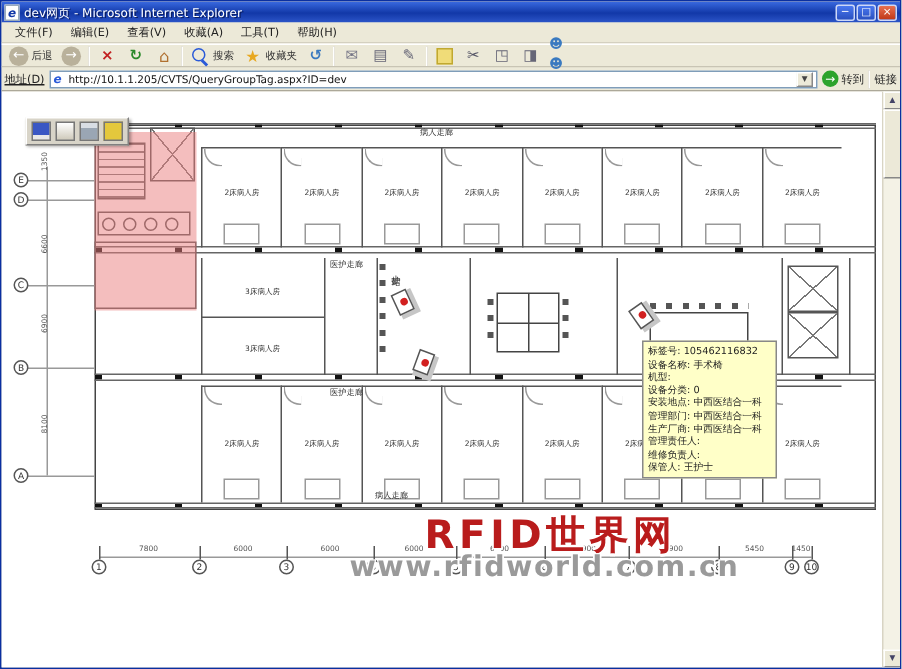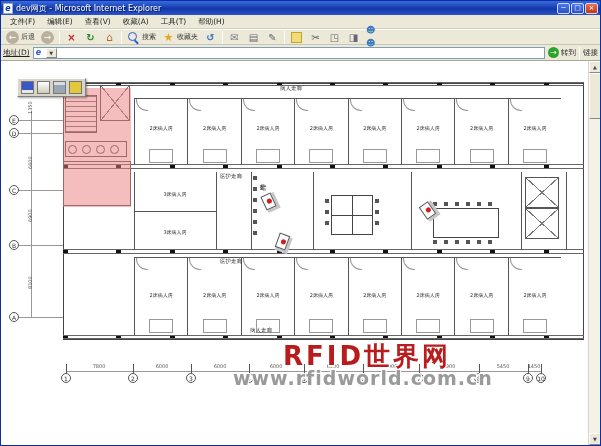--- a/index.html
+++ b/index.html
@@ -185,20 +185,21 @@
       </span>
       <span class="tb-btn">
         <span class="tb-icon icon-users">☻☻</span>
       </span>
     </div>
 
   <div class="addressbar">
     <span class="addr-label">地址(D)</span>
     <span class="addr-input">
       <span class="e-icon">e</span>
+      <span class="addr-url">http://10.1.1.205/CVTS/QueryGroupTag.aspx?ID=dev</span>
       <span class="addr-drop">▼</span>
     </span>
     <span class="go-btn">
       <span class="go-circle">→</span>
       <span class="go-label">转到</span>
     </span>
     <span class="addr-sep"></span>
     <span class="links-label">链接</span>
   </div>
 
@@ -208,20 +209,32 @@
       <div class="plabel" style="left:230px;top:24px;width:120px;">病人走廊</div>
       <div class="plabel" style="left:200px;top:112px;width:60px;">医护走廊</div>
       <div class="plabel" style="left:200px;top:197px;width:60px;">医护走廊</div>
       <div class="plabel" style="left:215px;top:266px;width:90px;">病人走廊</div>
       <div class="nurse-label" style="left:257px;top:117px;">护士站</div>
       <div class="rlabel" style="left:134px;top:130px;width:80px;">3床病人房</div>
       <div class="rlabel" style="left:134px;top:168px;width:80px;">3床病人房</div>
       <div class="wm wm1" style="left:282px;top:278px;">RFID世界网</div>
       <div class="wm wm2" style="left:232px;top:306px;">www.rfidworld.com.cn</div>
 
+      <div class="tooltip" id="tooltip" style="left:427px;top:166px;">
+          <div>标签号: 105462116832</div>
+          <div>设备名称: 手术椅</div>
+          <div>机型:</div>
+          <div>设备分类: 0</div>
+          <div>安装地点: 中西医结合一科</div>
+          <div>管理部门: 中西医结合一科</div>
+          <div>生产厂商: 中西医结合一科</div>
+          <div>管理责任人:</div>
+          <div>维修负责人:</div>
+          <div>保管人: 王护士</div>
+        </div>
 
       <div class="vtbar" id="vtbar" style="left:16px;top:17px;">
           <span class="i-save"></span>
           <span class="i-open"></span>
           <span class="i-print"></span>
           <span class="i-zoom"></span>
         </div>
     <div class="outer" style="left: 62px; top: 22px; width: 521px; height: 257px;"></div>
         <div class="colstrip" style="left: 62px; top: 21px; width: 521px; height: 4px;"></div>
         <div class="colstrip" style="left: 62px; top: 103px; width: 521px; height: 5px;"></div>

